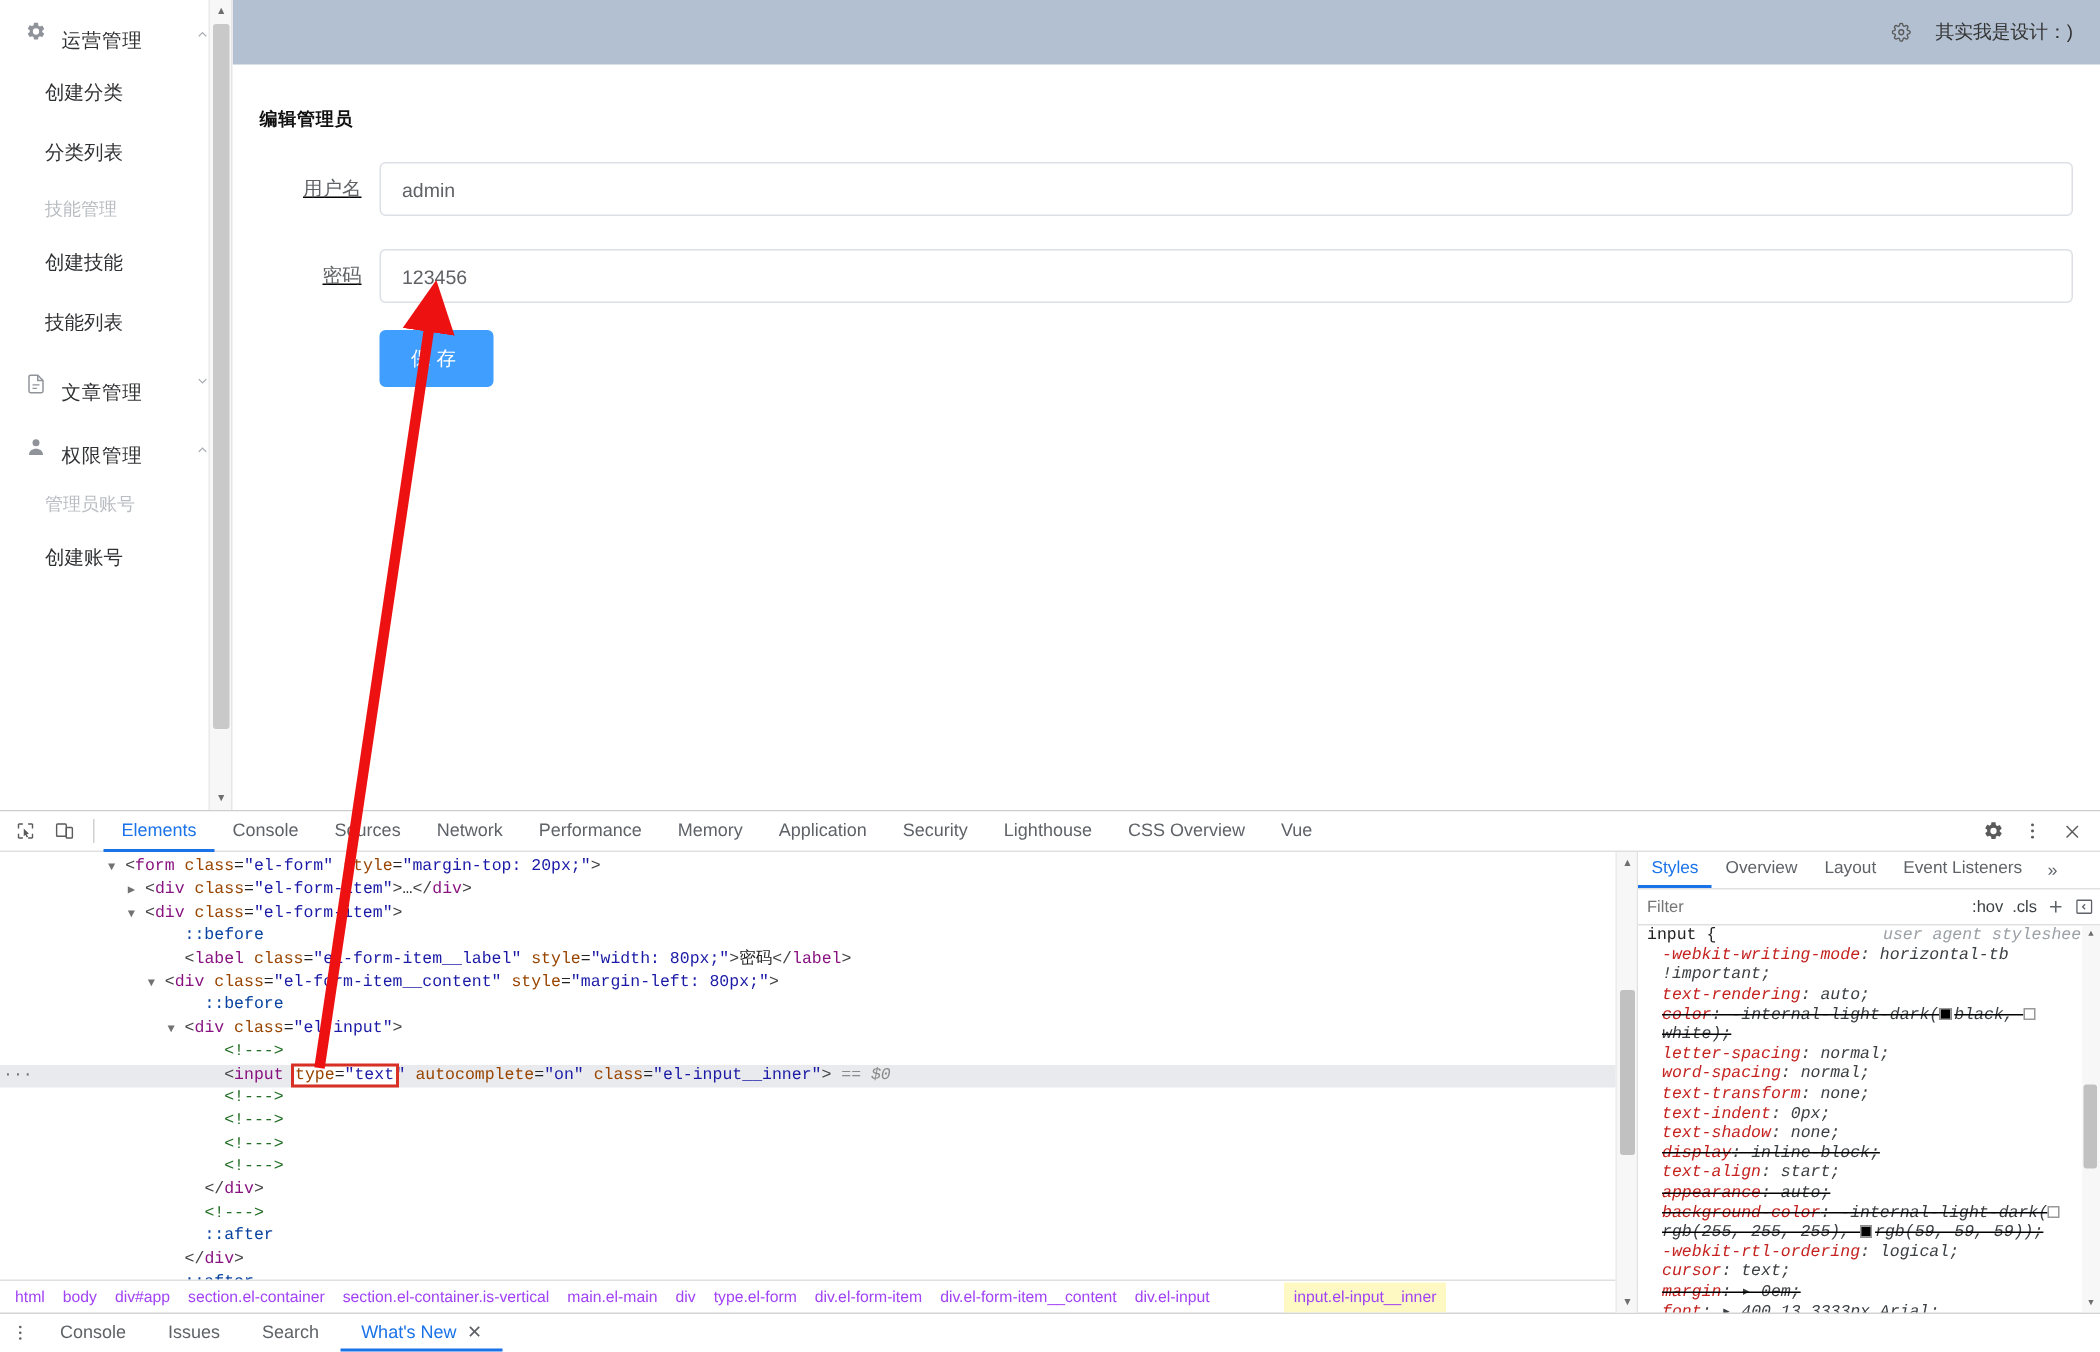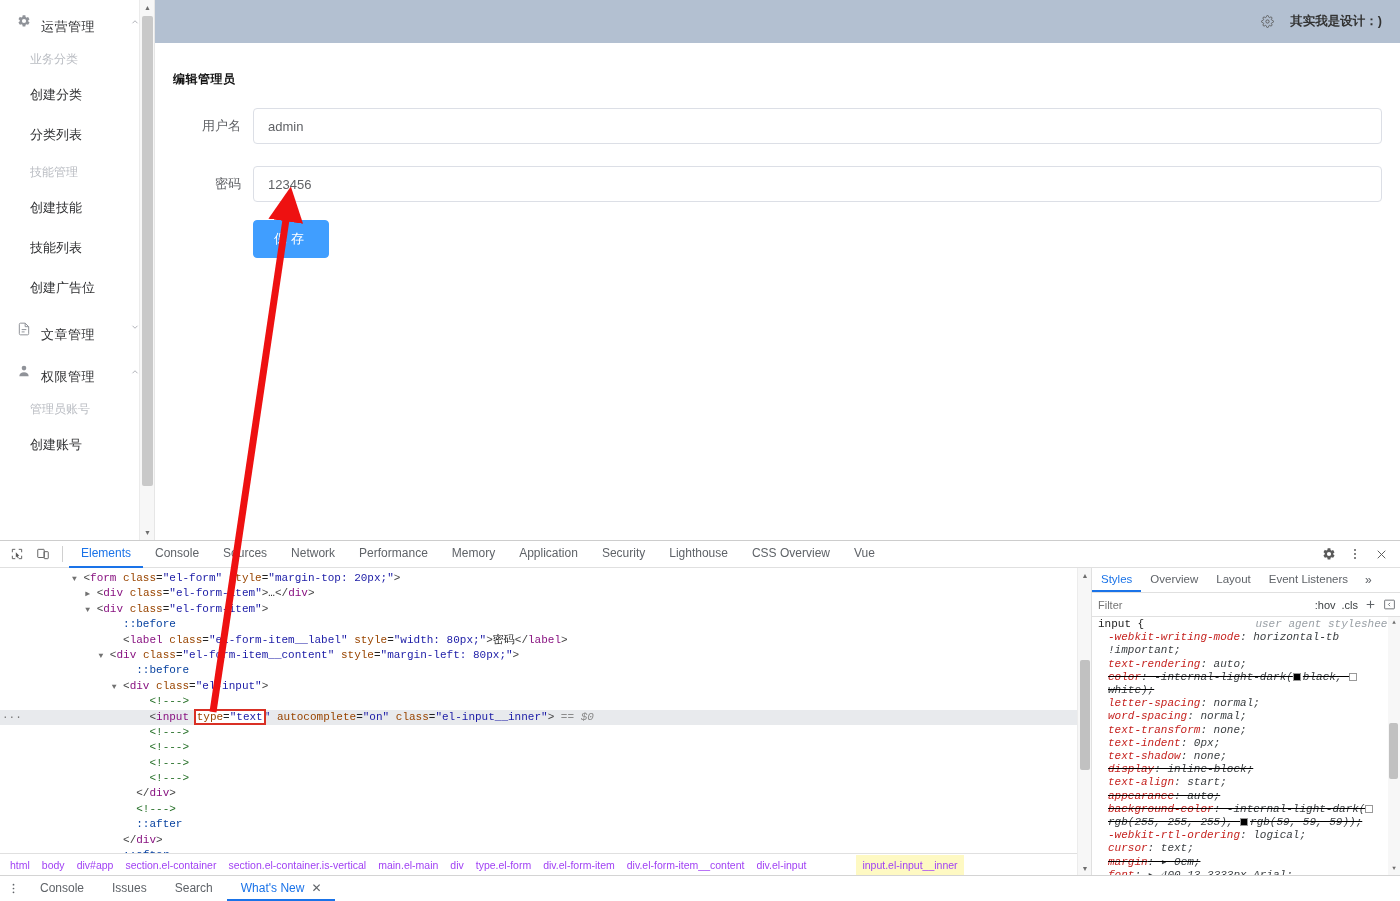--- a/index.html
+++ b/index.html
@@ -92,21 +92,20 @@
     display: flex; flex-direction: column;
     background: #fff;
     min-width: 0;
   }
   .page-header {
     height: 43px;
     background: #b3c0d1;
     display: flex; justify-content: flex-end;
     padding-right: 18px;
     flex: 0 0 43px;
-    font-weight: bold;
   }
   .header-user {
     display: flex; align-items: center;
     font-size: 12.5px; color: #333;
   }
   .header-user .gear {
     margin-right: 16px; color: #5a5a5a;
     display: inline-flex; align-items: center;
   }
   .page-main {
@@ -116,20 +115,21 @@
   }
   .page-title {
     font-size: 12px; font-weight: bold; color: #111;
     margin: 12px 0 0 0;
     letter-spacing: .5px;
   }
   .el-form { margin-top: 20px; }
   .el-form-item {
     display: flex; align-items: flex-start;
     margin-bottom: 22px;
+    text-decoration: underline;
   }
   .el-form-item__label {
     width: 80px;
     flex: 0 0 80px;
     text-align: right;
     padding-right: 12px;
     font-size: 13px;
     color: #606266;
     line-height: 36px;
   }
@@ -370,27 +370,25 @@
           <span class="mg-icon">
             <svg width="14" height="14" viewBox="0 0 24 24" fill="currentColor">
               <path d="M19.14 12.94a7.07 7.07 0 0 0 0-1.88l2.03-1.58a.5.5 0 0 0 .12-.64l-1.92-3.32a.5.5 0 0 0-.6-.22l-2.39.96a7.3 7.3 0 0 0-1.63-.94l-.36-2.54A.5.5 0 0 0 13.9 2h-3.84a.5.5 0 0 0-.49.42l-.36 2.54c-.58.24-1.13.55-1.63.94l-2.39-.96a.5.5 0 0 0-.6.22L2.67 8.48a.5.5 0 0 0 .12.64l2.03 1.58a7.07 7.07 0 0 0 0 1.88l-2.03 1.58a.5.5 0 0 0-.12.64l1.92 3.32c.13.22.39.31.6.22l2.39-.96c.5.39 1.05.7 1.63.94l.36 2.54c.04.24.25.42.49.42h3.84c.24 0 .45-.18.49-.42l.36-2.54c.58-.24 1.13-.55 1.63-.94l2.39.96c.22.09.47 0 .6-.22l1.92-3.32a.5.5 0 0 0-.12-.64l-2.03-1.58zM12 15.6A3.6 3.6 0 1 1 12 8.4a3.6 3.6 0 0 1 0 7.2z"></path>
             </svg>
           </span>
           <span class="mg-label">运营管理</span>
           <span class="mg-arrow up"><svg width="10" height="10" viewBox="0 0 24 24" fill="none" stroke="currentColor" stroke-width="2.2">
               <path d="M6 9l6 6 6-6"></path>
             </svg></span>
         </div>
-        <div class="menu-subtitle">业务分类</div>
         <div class="menu-item">创建分类</div>
         <div class="menu-item">分类列表</div>
         <div class="menu-subtitle">技能管理</div>
         <div class="menu-item">创建技能</div>
         <div class="menu-item">技能列表</div>
-        <div class="menu-item">创建广告位</div>
         <div class="menu-group-head">
           <span class="mg-icon">
             <svg width="14" height="14" viewBox="0 0 24 24" fill="none" stroke="currentColor" stroke-width="1.7">
               <path d="M14 2H6a2 2 0 0 0-2 2v16a2 2 0 0 0 2 2h12a2 2 0 0 0 2-2V8z"></path>
               <path d="M14 2v6h6"></path>
               <path d="M8 13h8M8 17h5"></path>
             </svg>
           </span>
           <span class="mg-label">文章管理</span>
           <span class="mg-arrow "><svg width="10" height="10" viewBox="0 0 24 24" fill="none" stroke="currentColor" stroke-width="2.2">

